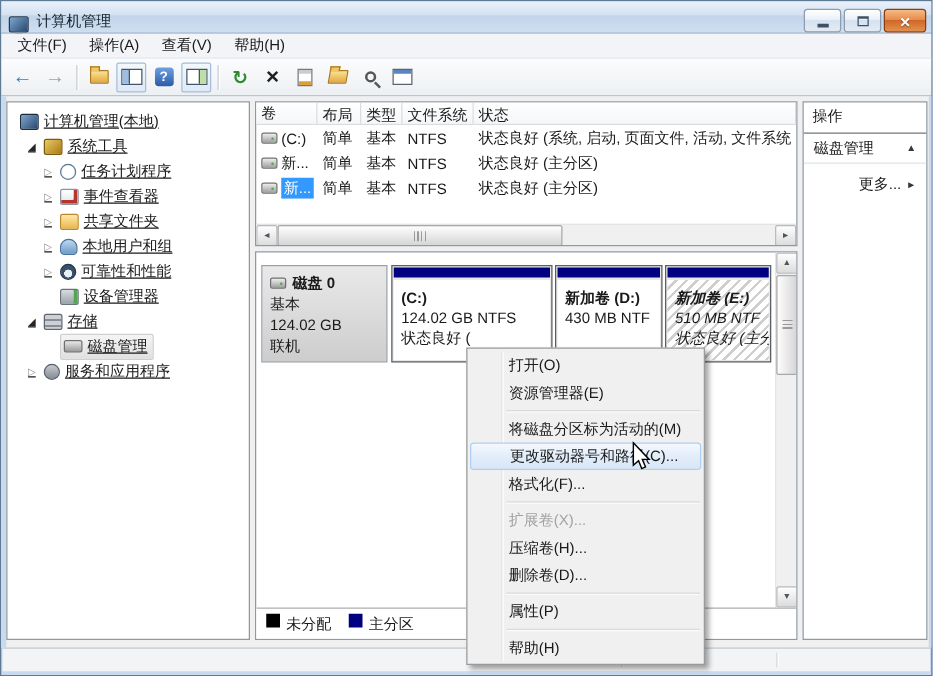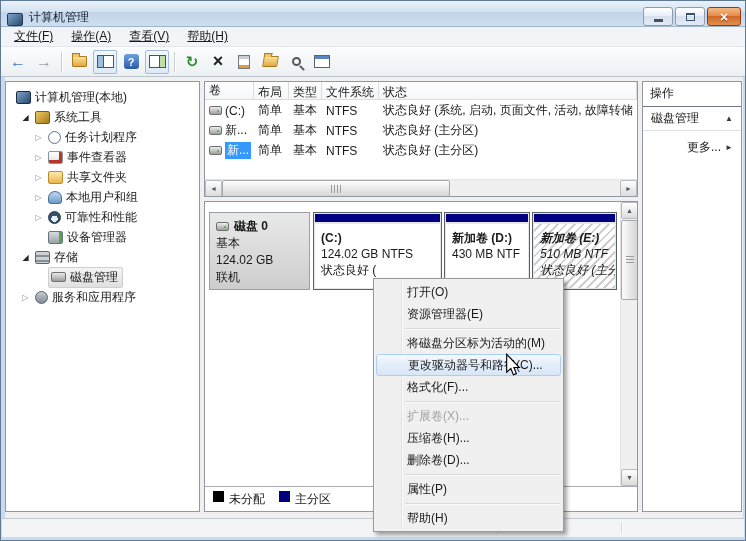--- a/index.html
+++ b/index.html
@@ -23,21 +23,21 @@
   .wbtn .min-glyph { width:9px; height:3px; background:#3F5166; margin-top:8px; }
   .wbtn .max-glyph { width:9px; height:8px; border:1px solid #3F5166; border-top-width:2px; }
   .wbtn.close { width:34px; border-color:#8C3D17;
     background:linear-gradient(#F5BB85,#E68C4E 45%,#CF6526 46%,#E2914F); }
   .wbtn.close::before { content:"×"; color:#FFF; font-weight:bold; font-size:14px; line-height:1;
     text-shadow:0 1px 1px rgba(0,0,0,.45); }
 
   
   .menubar { position:absolute; left:0; top:26px; width:746px; height:20px; background:#F2F4F7;
     display:flex; align-items:center; padding-left:4px; border-bottom:1px solid #E3E6EA; }
-  .menu-item { padding:12px 9px;text-decoration:underline; }
+  .menu-item { padding:12px 9px; }
 
   
   .toolbar { position:absolute; left:0; top:46px; width:746px; height:30px;
     background:linear-gradient(#FBFCFD,#EDF0F3); border-bottom:1px solid #BCC4CD;
     display:flex; align-items:center; padding-left:4px; }
   .tbi { width:24px; height:24px; display:flex; align-items:center; justify-content:center; margin:0 1px; }
   .tbi.framed { border:1px solid #A3BCD9; border-radius:2px; background:linear-gradient(#F3F8FD,#DDE9F6); }
   .tb-sep { width:1px; height:20px; background:#C9CED4; margin:0 4px; box-shadow:1px 0 #FFF; }
   .glyph-arrow { font-size:16px; font-weight:bold; line-height:1; }
   .blue { color:#3E78C0; } .gray { color:#9AA2AA; }
@@ -60,21 +60,21 @@
   .tb-find::after { content:""; position:absolute; width:2px; height:6px; background:#54585C;
     transform:rotate(-45deg); left:7px; top:6px; }
   .tb-helpwin { width:16px; height:13px; border:1px solid #5A6470; background:#FFF; box-shadow:inset 0 3px #5B85C0; }
 
   
   .content { position:absolute; left:0; top:76px; width:746px; height:441px; background:#F0F0F0;
     box-shadow:inset 4px 0 #C9DAEE, inset -4px 0 #C9DAEE; }
   .pane { position:absolute; background:#FFF; border:1px solid #8E99A3; }
 
   
-  .tree-pane { left:4px; top:4px; width:195px; height:431px; padding-top:5px; overflow:hidden; }
+  .tree-pane { left:4px; top:4px; width:195px; height:431px; padding-top:5px; overflow:hidden;text-decoration:underline; }
   .trow { height:20px; display:flex; align-items:center; gap:4px; white-space:nowrap; }
   .lvl0 { padding-left:10px; } .lvl1 { padding-left:14px; } .lvl2 { padding-left:27px; }
   .exp { width:11px; flex:none; font-size:8px; color:#262626; text-align:center; }
   .exp.closed { color:#8F8F8F; }
   .ti { width:15px; height:13px; flex:none; border-radius:2px; }
   .ti-computer { background:linear-gradient(135deg,#7FA6CF,#27486E); border:1px solid #1C2C3D; }
   .ti-tools { background:linear-gradient(135deg,#EACB62,#A87818); border:1px solid #7A5A10; }
   .ti-clock { width:13px; height:13px; border-radius:50%; background:radial-gradient(#FFF 55%,#CFE0EF); border:1px solid #5E7A96; }
   .ti-event { background:linear-gradient(#FFF,#DEE3E8); border:1px solid #8A949E; box-shadow:inset -3px -3px #B7352B; }
   .ti-folder { background:linear-gradient(#FFE9A8,#E8B64C); border:1px solid #B98A2F; }
@@ -307,21 +307,21 @@
         <span class="vl-hcell c4">状态</span>
       </div>
       <div class="vl-row">
         <span class="vl-cell c0">
             <span class="drive-ic"></span>
             <span>(C:)</span>
           </span>
         <span class="vl-cell c1">简单</span>
         <span class="vl-cell c2">基本</span>
         <span class="vl-cell c3">NTFS</span>
-        <span class="vl-cell c4">状态良好 (系统, 启动, 页面文件, 活动, 故障转储</span>
+        <span class="vl-cell c4">状态良好 (系统, 启动, 页面文件, 活动, 文件系统</span>
       </div>
       <div class="vl-row">
         <span class="vl-cell c0">
             <span class="drive-ic"></span>
             <span>新...</span>
           </span>
         <span class="vl-cell c1">简单</span>
         <span class="vl-cell c2">基本</span>
         <span class="vl-cell c3">NTFS</span>
         <span class="vl-cell c4">状态良好 (主分区)</span>

